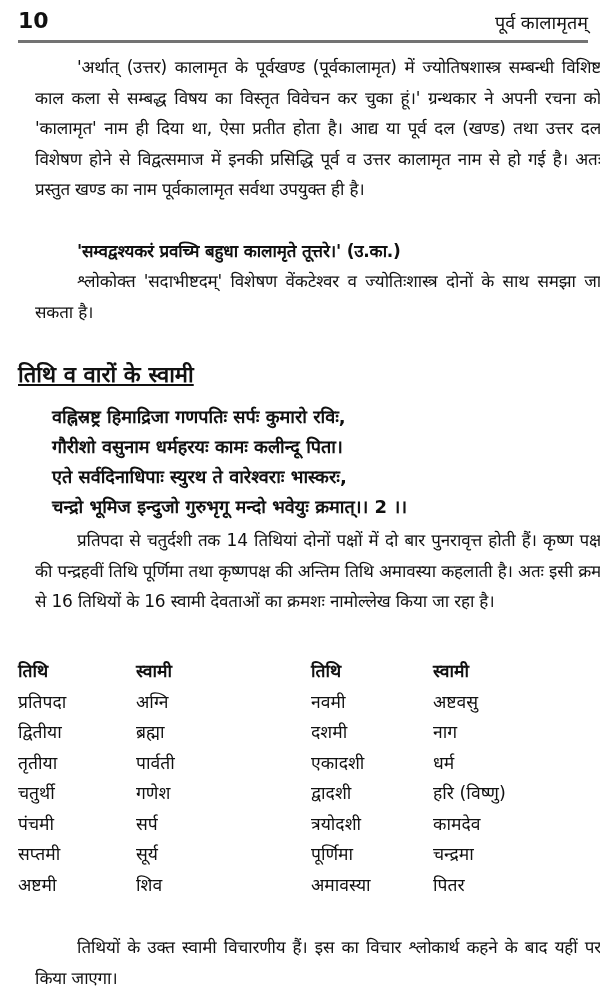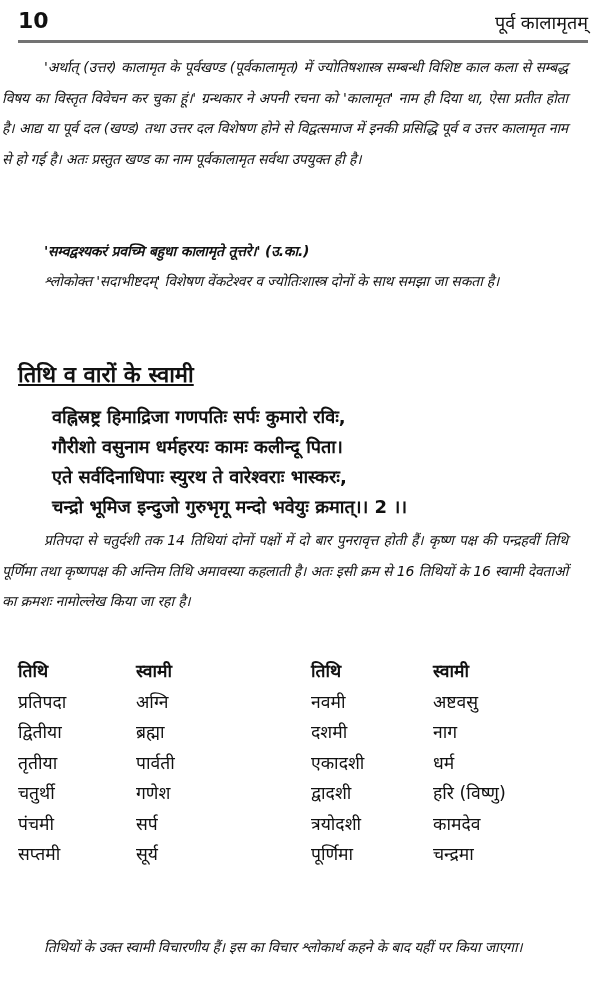--- a/index.html
+++ b/index.html
@@ -14,23 +14,23 @@
       border-bottom: 3px solid #737373;
     }
     .page-num {
       position: absolute; left: 0; top: 2px;
       font-family: "DejaVu Sans", sans-serif; font-weight: bold; font-size: 22px;
     }
     .running-title {
       position: absolute; right: 0; top: 4px; font-size: 18px;
     }
     .p {
-      position: absolute; left: 2px; width: 566px;
-      font-size: 14px; line-height: 30.5px; text-align: justify;
-      text-align-last: left; letter-spacing: -0.2px; font-style: italic;
+      position: absolute; left: 35px; width: 566px;
+      font-size: 17px; line-height: 30.5px; text-align: justify;
+      text-align-last: left; letter-spacing: -0.2px;
     }
     .indent { text-indent: 42px; }
     .quote { font-weight: bold; }
     .heading {
       position: absolute; left: 18px; top: 358px; font-size: 22px; font-weight: bold; text-decoration: underline;
     }
     .verse {
       position: absolute; left: 52px; width: 540px;
       font-size: 18px; line-height: 30px; font-weight: bold;
     }
@@ -107,17 +107,23 @@
       <span class="cell c2">सर्प</span>
       <span class="cell c3">त्रयोदशी</span>
       <span class="cell c4">कामदेव</span>
     </div>
     <div class="row">
       <span class="cell c1">सप्तमी</span>
       <span class="cell c2">सूर्य</span>
       <span class="cell c3">पूर्णिमा</span>
       <span class="cell c4">चन्द्रमा</span>
     </div>
+    <div class="row">
+      <span class="cell c1">अष्टमी</span>
+      <span class="cell c2">शिव</span>
+      <span class="cell c3">अमावस्या</span>
+      <span class="cell c4">पितर</span>
+    </div>
   </div>
 
   <div class="p indent" style="top:932px;">तिथियों के उक्त स्वामी विचारणीय हैं। इस का विचार श्लोकार्थ कहने के बाद यहीं पर किया जाएगा।</div>
 
 </div>
 
 </body></html>

